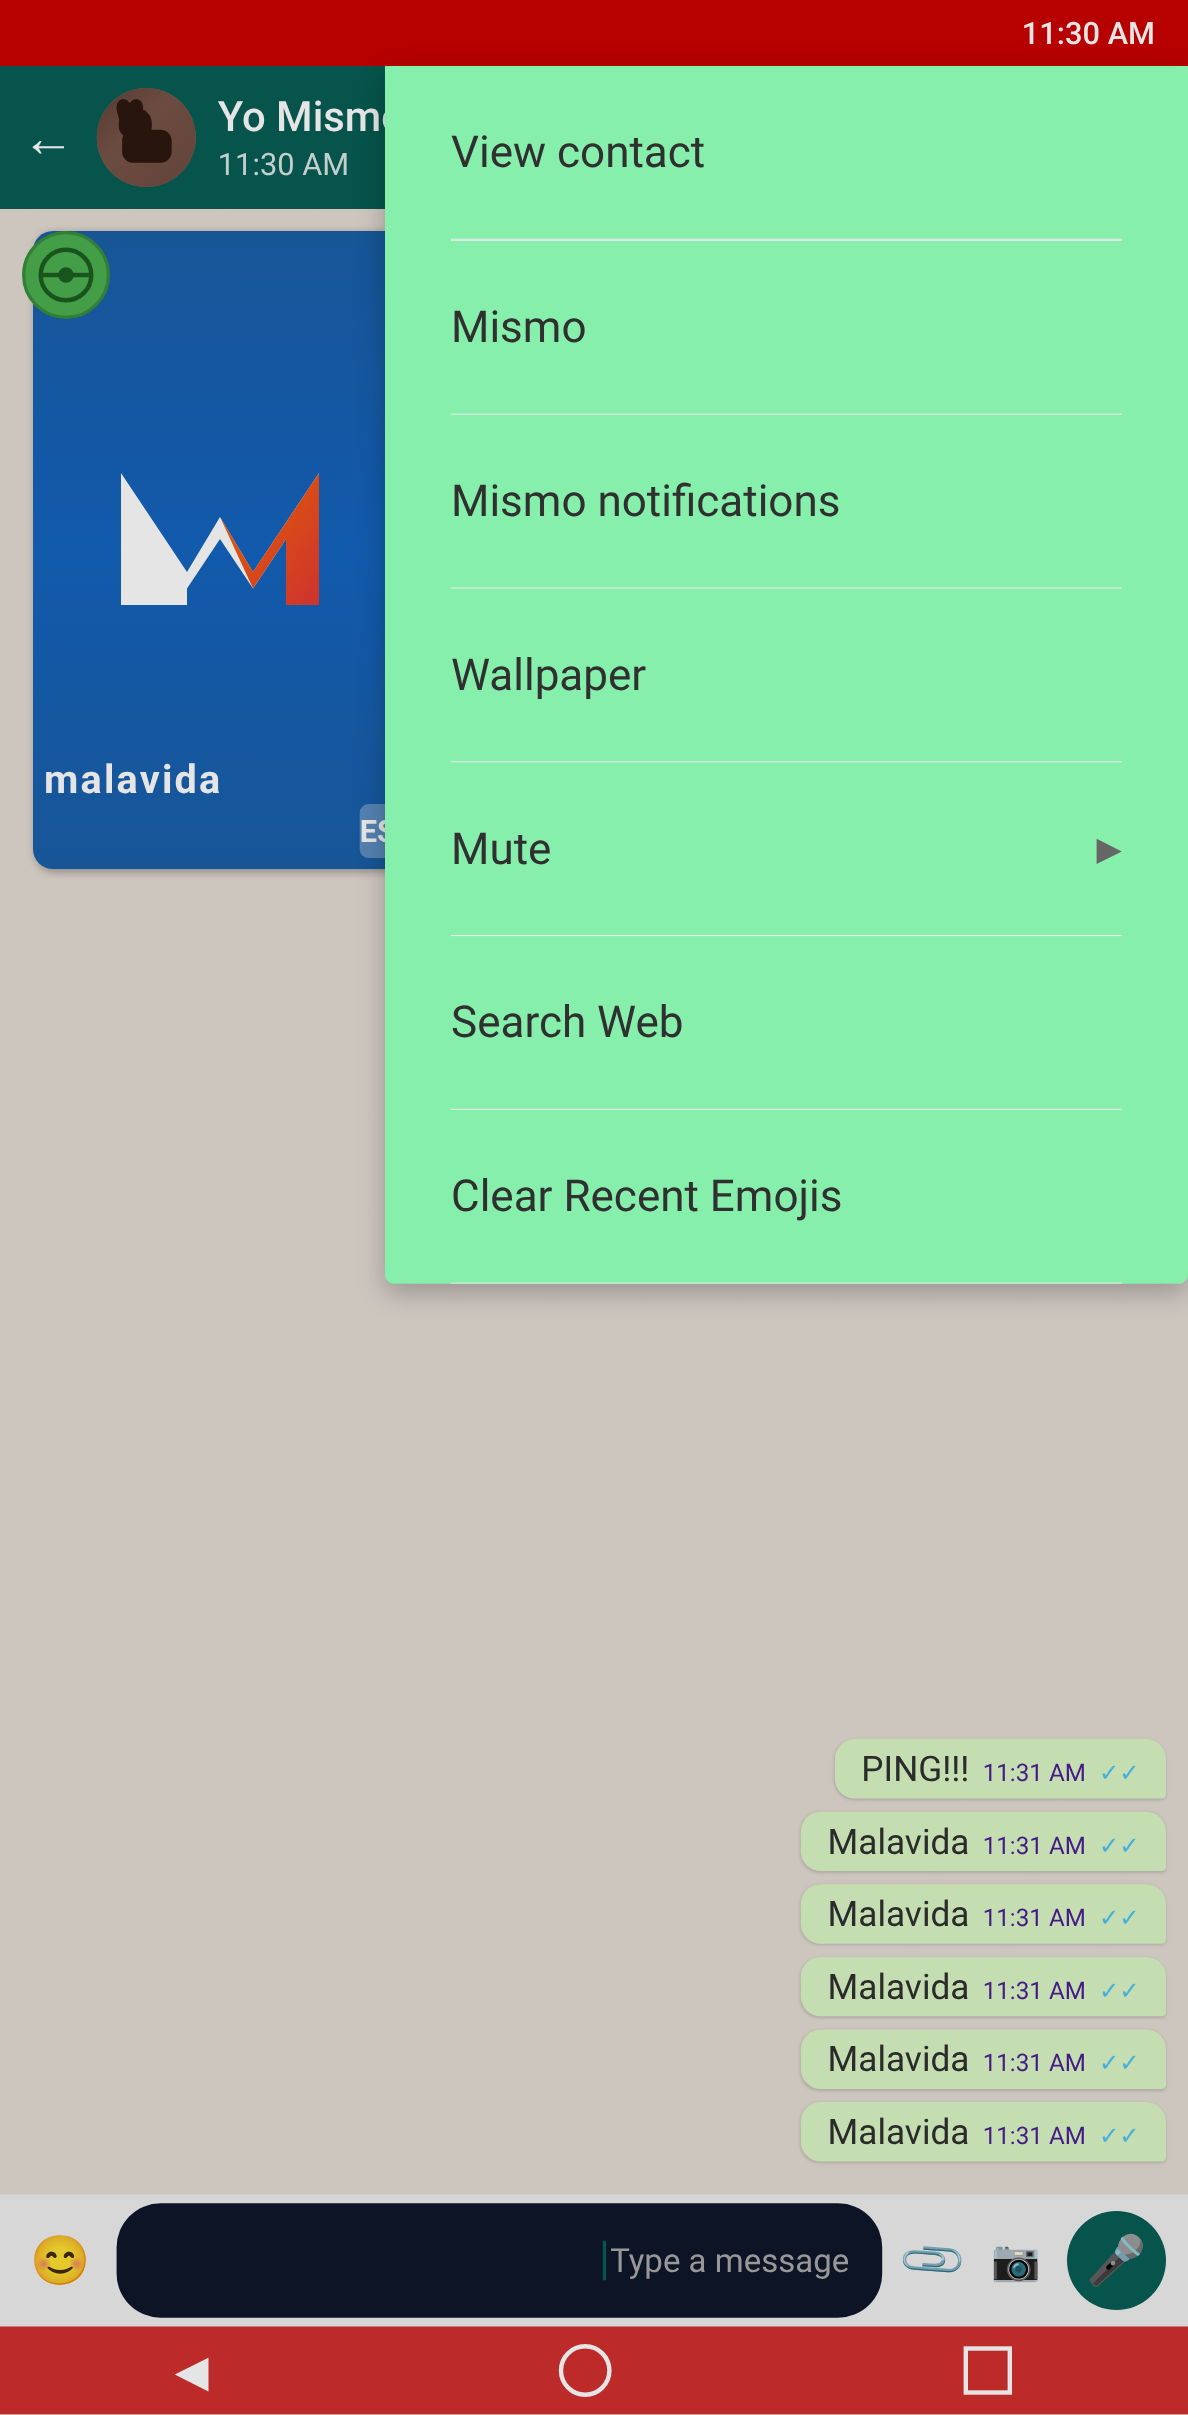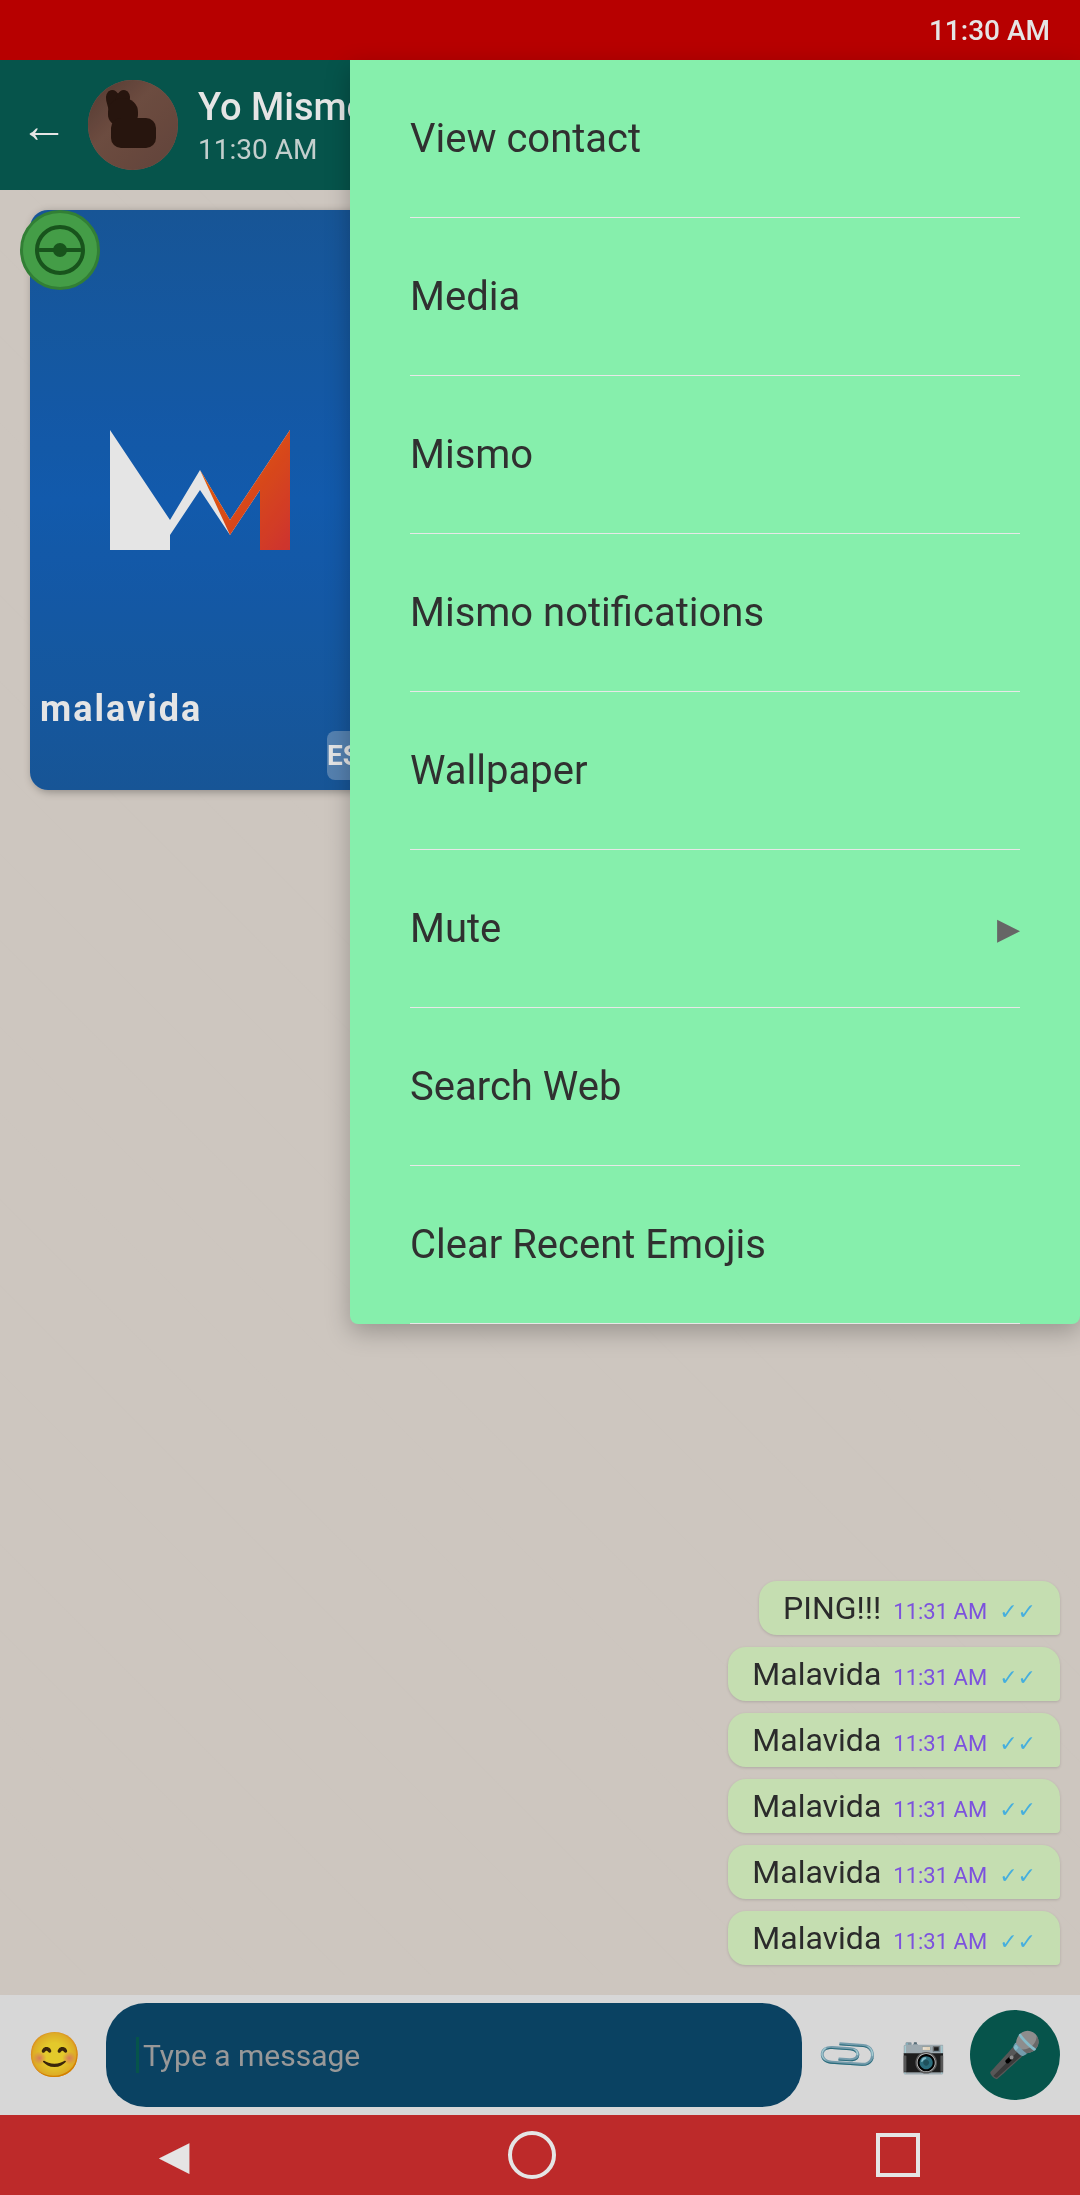--- a/index.html
+++ b/index.html
@@ -279,21 +279,21 @@
       background: #dcf8c6;
     }
 
     .message-text {
       font-size: 32px;
       color: #303030;
     }
 
     .message-time {
       font-size: 22px;
-      color: #8b5cf6;
+      color: #4c1d95;
       white-space: nowrap;
     }
 
     .double-check {
       color: #4fc3f7;
       font-size: 22px;
     }
 
     
     .input-bar {
@@ -316,25 +316,26 @@
       align-items: center;
       justify-content: center;
       font-size: 44px;
       color: #7a7a7a;
       flex-shrink: 0;
     }
 
     .message-input {
       flex: 1;
       height: 104px;
-      background: #0c4a6e;
+      background: #0f172a;
       border-radius: 40px;
       display: flex;
       align-items: center;
       padding: 0 30px;
+      justify-content: flex-end;
     }
 
     .message-input-placeholder {
       color: #aaa;
       font-size: 30px;
     }
 
     .message-input-cursor {
       width: 3px;
       height: 36px;
@@ -584,23 +585,20 @@
 <div class="menu-overlay">
   <div class="menu-backdrop"></div>
   <div class="dropdown-menu">
 
     <div class="menu-item">
       <span>View contact</span>
     </div>
 
     <div class="menu-divider"></div>
 
-    <div class="menu-item">
-      <span>Media</span>
-    </div>
 
     <div class="menu-divider"></div>
 
     <div class="menu-item">
       <span>Mismo</span>
     </div>
 
     <div class="menu-divider"></div>
 
     <div class="menu-item">

